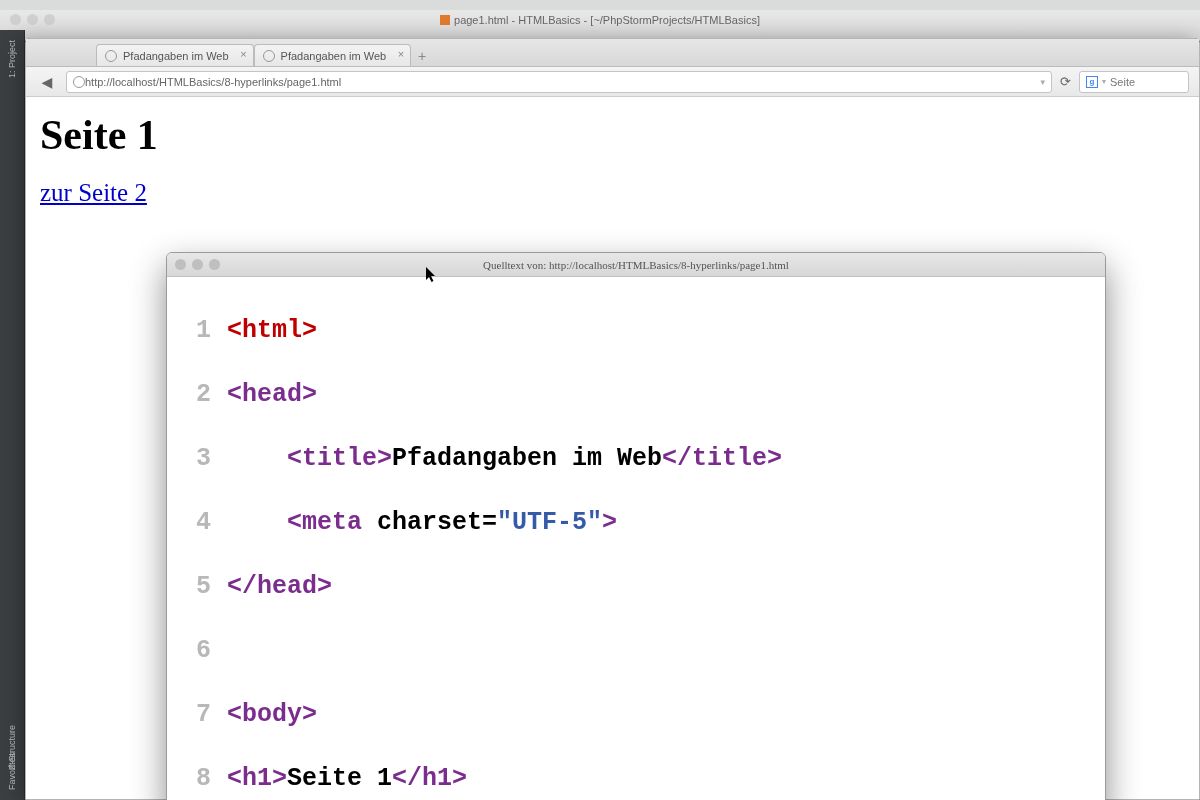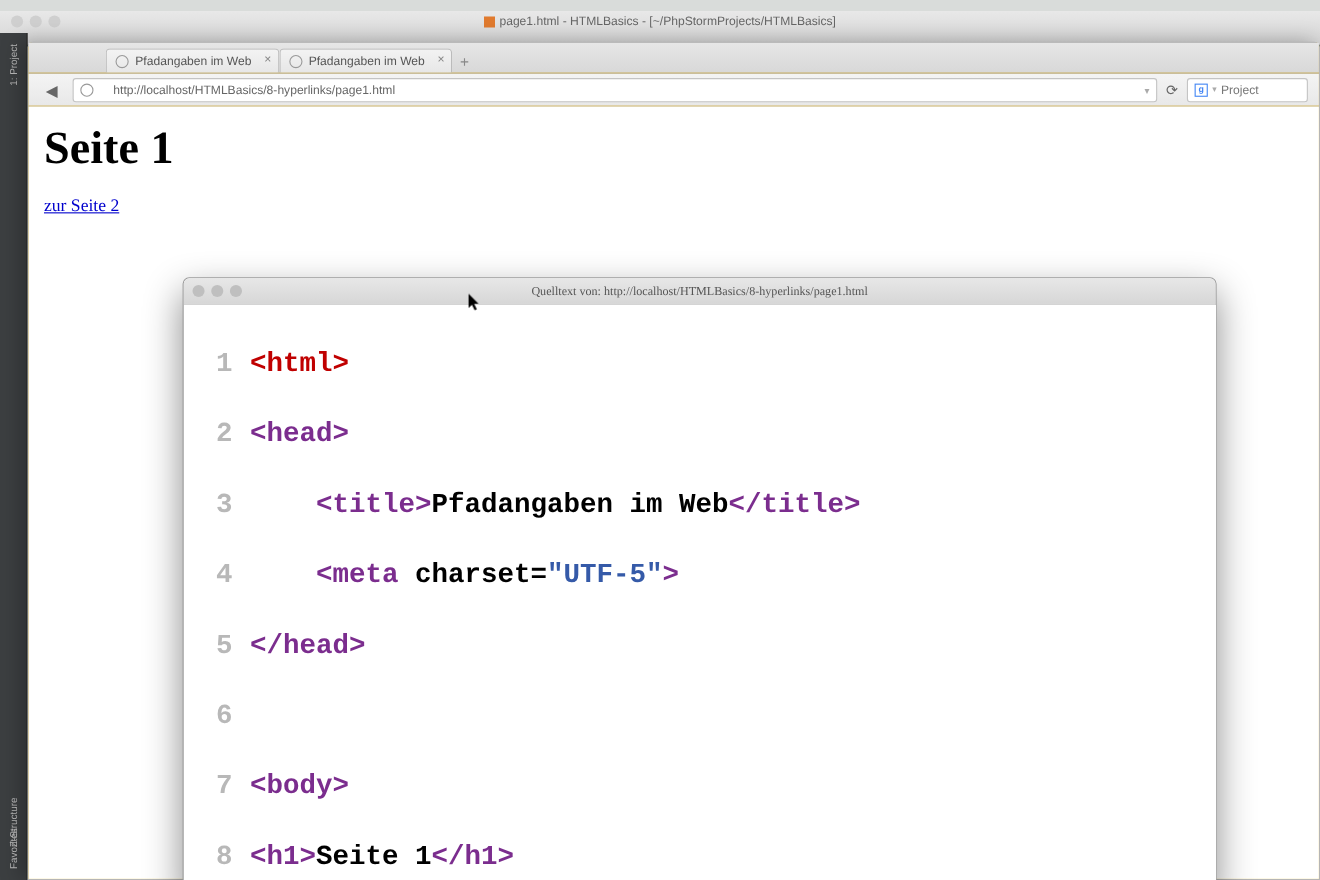--- a/index.html
+++ b/index.html
@@ -30,21 +30,21 @@
     background: linear-gradient(#e8e8e8,#d6d6d6);
     text-align:center; font-size:11px; color:#666; line-height:20px;
     border-bottom:1px solid #bbb;
   }
   .ide-titlebar .dots { position:absolute; left:10px; top:4px; display:flex; gap:6px; }
   .dot { width:11px; height:11px; border-radius:50%; }
   .dot.disabled { background:#cfcfcf; }
   
   .browser {
     position:absolute; left:25px; top:38px; right:0; bottom:0;
-    background:#eab308; border:1px solid #b5b5b5; border-radius:5px 5px 0 0;
+    background:#0f172a; border:1px solid #b5b5b5; border-radius:5px 5px 0 0;
     box-shadow: -6px 0 18px rgba(0,0,0,.25);
     display:flex; flex-direction:column;
   }
   .browser-dots { position:absolute; left:8px; top:6px; display:flex; gap:6px; }
   .browser-dots .dot { width:10px; height:10px; }
   .tabstrip {
     height:28px; background:linear-gradient(#e6e6e6,#d8d8d8);
     display:flex; align-items:flex-end; padding-left:70px; gap:0;
     border-bottom:1px solid #bbb; position:relative;
   }
@@ -59,38 +59,38 @@
   .newtab { width:22px; height:18px; color:#888; font-size:14px; text-align:center; cursor:pointer; }
   .urlbar-row {
     height:30px; background:linear-gradient(#f4f4f4,#e8e8e8);
     display:flex; align-items:center; gap:8px; padding:0 10px;
     border-bottom:1px solid #ccc;
   }
   .nav-btn { width:22px; height:22px; color:#666; text-align:center; line-height:22px;
     border-radius:3px; cursor:pointer; font-size:14px; }
   .urlbar {
     flex:1; height:22px; background:#fff; border:1px solid #c4c4c4; border-radius:3px;
-    display:flex; align-items:center; padding:0 6px; font-size:11px; color:#666; gap:18px;
+    display:flex; align-items:center; padding:0 6px; font-size:11px; color:#666; gap:0;
   }
   .urlbar .globe { width:12px; height:12px; border:1px solid #999; border-radius:50%; }
   .reload-btn { font-size:13px; color:#666; cursor:pointer; }
   .urlbar .dd { margin-left:auto; color:#aaa; font-size:9px; }
   .searchbox {
     width:110px; height:22px; background:#fff; border:1px solid #c4c4c4; border-radius:3px;
     display:flex; align-items:center; padding:0 6px; font-size:11px; color:#777; gap:4px;
   }
   .searchbox .glogo { width:12px; height:12px; background:#fff; border:1px solid #4285f4;
     font-size:8px; font-weight:bold; color:#4285f4; text-align:center; line-height:10px; }
   .searchbox .dd { color:#aaa; font-size:8px; }
   .page {
     flex:1; background:#fff; padding:10px 14px; position:relative;
     font-family: "Times New Roman", serif; color:#000;
   }
   .page h1 { font-size:42px; font-weight:bold; margin:4px 0 20px 0; }
-  .page a.pagelink { color:#0000cd; font-size:16px; }
+  .page a.pagelink { color:#0000cd; font-size:25px; }
 
   
   .src-window {
     position:absolute; left:140px; top:155px; width:940px; height:560px;
     background:#fff; border:1px solid #9a9a9a; border-radius:6px;
     box-shadow:0 14px 34px rgba(0,0,0,.45);
     display:flex; flex-direction:column; overflow:hidden;
   }
   .src-titlebar {
     height:24px; background:linear-gradient(#e7e7e7,#d7d7d7);
@@ -167,21 +167,21 @@
     <div class="nav-btn">◀</div>
     <div class="urlbar">
       <span class="globe"></span>
       <span>http://localhost/HTMLBasics/8-hyperlinks/page1.html</span>
       <span class="dd">▾</span>
     </div>
     <div class="reload-btn">⟳</div>
     <div class="searchbox">
       <span class="glogo">g</span>
       <span class="dd">▾</span>
-      <span>Project</span>
+      <span>Seite</span>
     </div>
   </div>
 
   <div class="page">
     <h1>Seite 1</h1>
     <a href="#" class="pagelink">zur Seite 2</a>
 
     
     <div class="src-window">
       <div class="src-titlebar">

